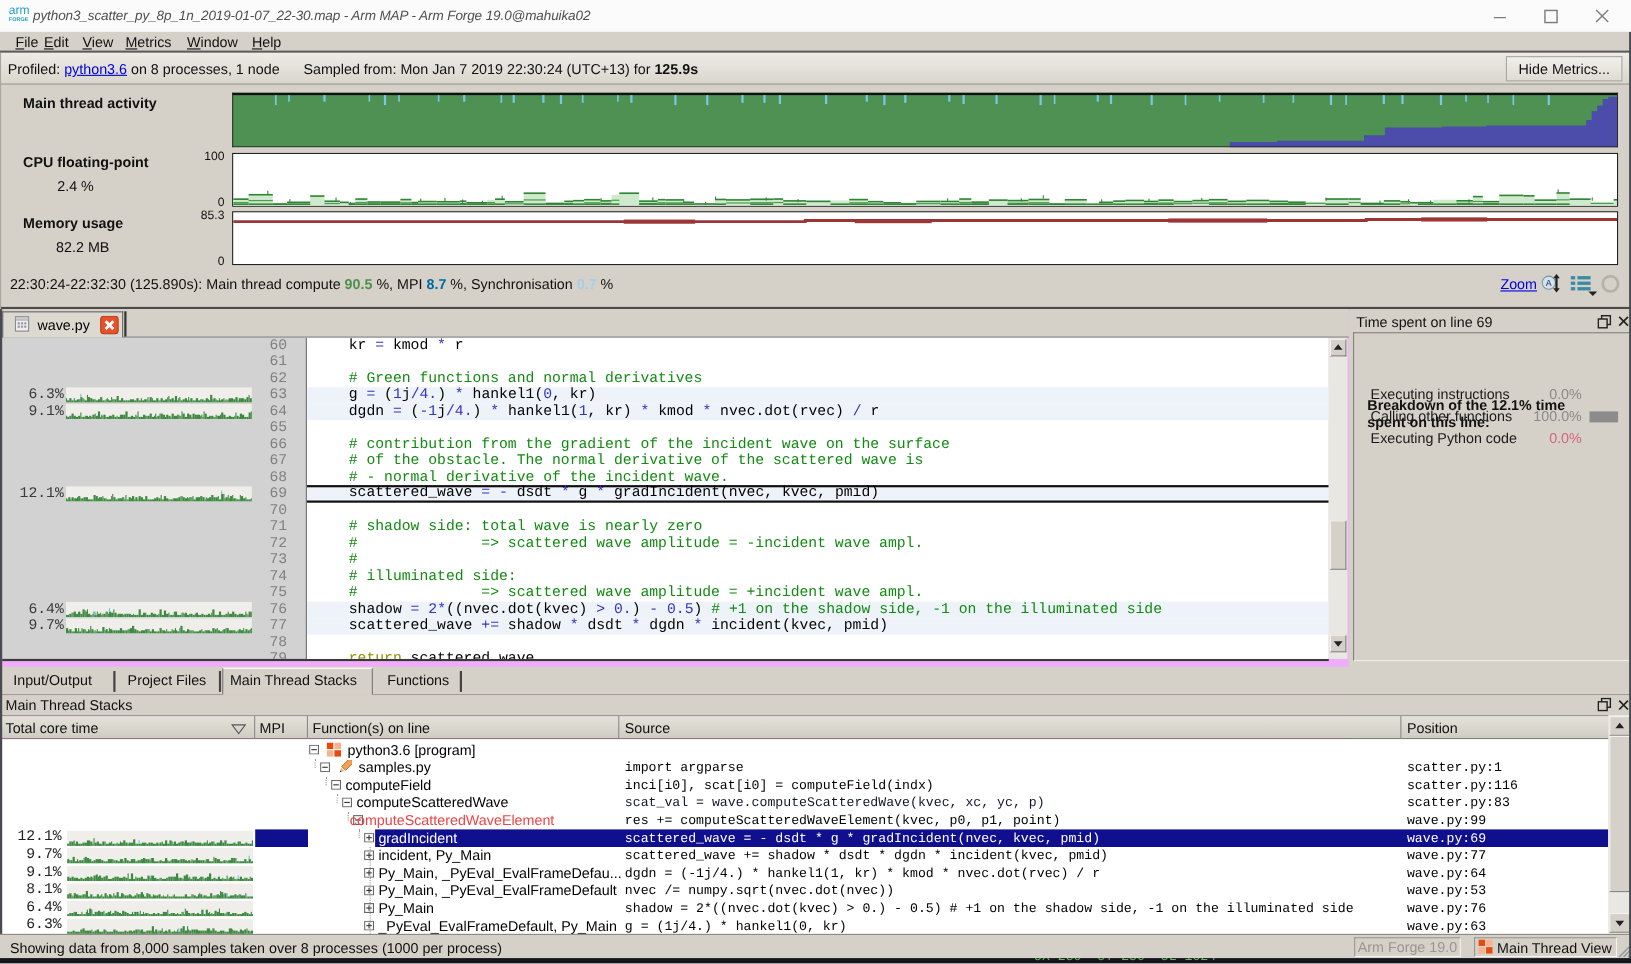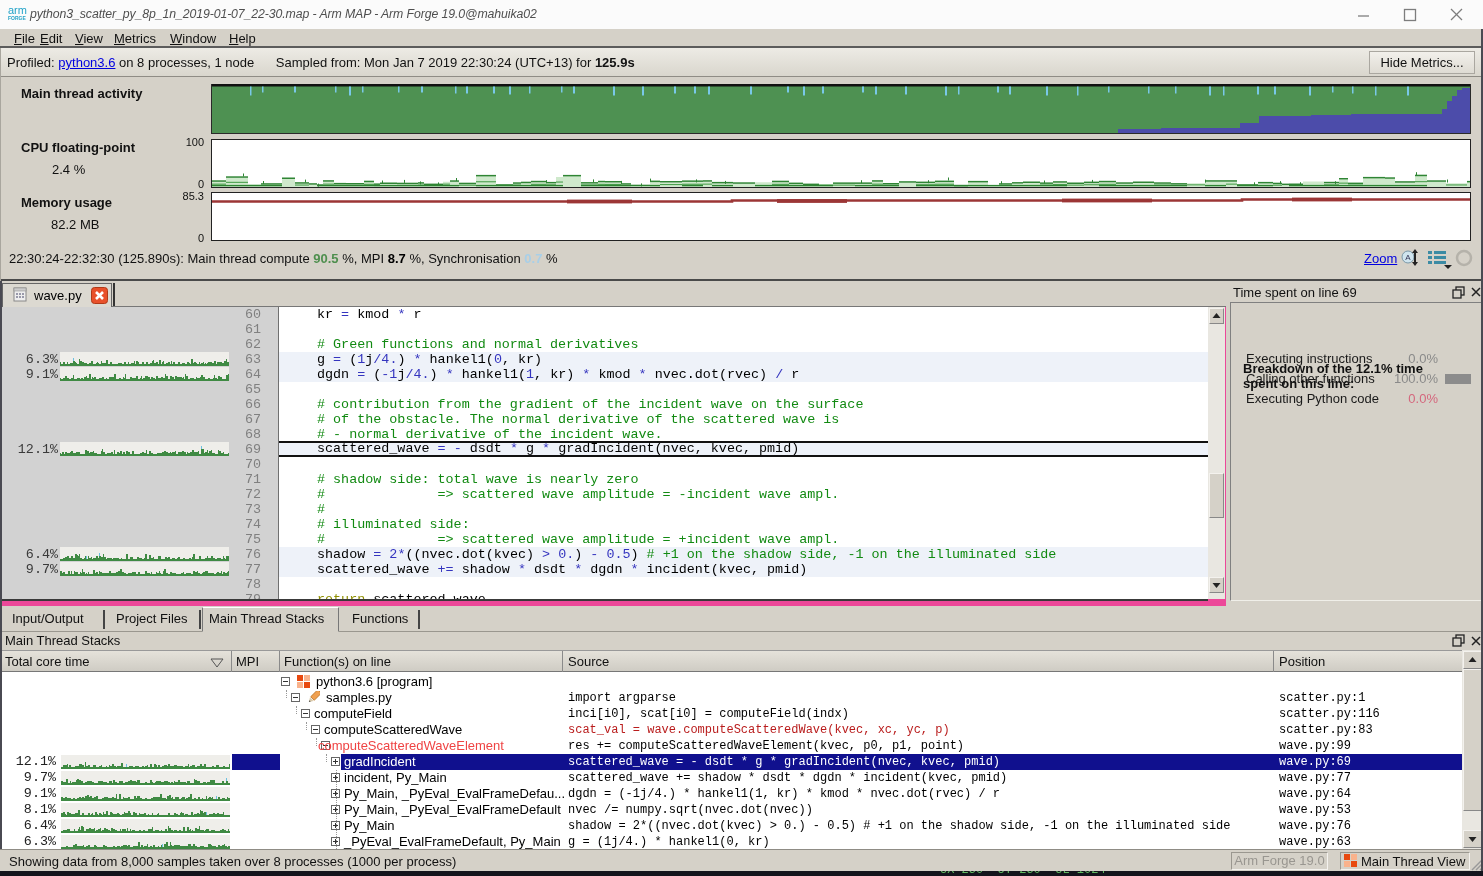--- a/index.html
+++ b/index.html
@@ -12,21 +12,21 @@
 .menuline { position:absolute; left:0; top:46px; width:1483px; height:2px; background:#5c5c5c; }
 .toolbar { position:absolute; left:0; top:48px; width:1483px; height:29px; background:linear-gradient(#edebe5,#d9d6cd); border-bottom:1px solid #8f8c85; font-size:13px; color:#111; }
 .metrics { position:absolute; left:0; top:77px; width:1483px; height:168px; background:#d5d1c8; }
 .mlabel { position:absolute; font-size:13px; font-weight:bold; color:#111; }
 .mval { position:absolute; font-size:13px; color:#111; }
 .scalelab { position:absolute; font-size:11px; color:#111; text-align:right; width:30px; }
 .chartbox { position:absolute; left:211px; width:1260px; border:1px solid #222; background:#fff; }
 .chartbox svg { display:block; }
 .timebar { position:absolute; left:0; top:245px; width:1483px; height:27px; background:#d5d1c8; font-size:13px; color:#111; }
 .sep-dark { position:absolute; left:0; top:279px; width:1483px; height:2px; background:#4a4a4a; }
-.editor { position:absolute; left:0; top:281px; width:1226px; height:413px; background:#ec4899; }
+.editor { position:absolute; left:0; top:281px; width:1226px; height:413px; background:#f0abfc; }
 .tabbar { position:absolute; left:0; top:0; width:1226px; height:26px; background:#d5d1c8; border-bottom:1px solid #777; }
 .tab1 { position:absolute; left:2px; top:2px; width:110px; height:24px; background:#dcd9d1; border:1px solid #666; border-bottom:none; font-size:13px; }
 .edbody { position:absolute; left:2px; top:26px; width:1206px; height:294px; background:#d2d2d2; overflow:hidden; border-bottom:2px solid #3a3a3a; }
 .codebg { position:absolute; left:277px; top:0; width:929px; height:292px; background:#fff; }
 .gsep { position:absolute; left:276px; top:0; width:1px; height:292px; background:#707070; }
 .gpct { position:absolute; left:0; width:56px; text-align:right; font-family:"Liberation Mono",monospace; font-size:13.4px; color:#3a3a3a; height:15px; line-height:15px; }
 .gspark { position:absolute; left:58px; width:169px; height:14px; }
 .gspark svg, .tspark svg { display:block; }
 .lnum { position:absolute; left:206px; width:53px; text-align:right; font-family:"Liberation Mono",monospace; font-size:13.4px; color:#808080; height:15px; line-height:15px; }
 .cline { position:absolute; left:277px; width:929px; height:15px; line-height:15px; font-family:"Liberation Mono",monospace; font-size:13.4px; color:#000; padding-left:38px; white-space:pre; }
@@ -376,21 +376,21 @@
         <svg width="1258" height="47">
           <path d="M0,8.5 L520,8.5 L520,7.5 L1030,7.5 L1030,6.5 L1258,6.5" fill="none" stroke="#9c3636" stroke-width="2.6"></path>
           <rect x="355" y="6.6" width="65" height="3.8" fill="#9c3636"></rect>
           <rect x="565" y="6.1" width="70" height="3.8" fill="#9c3636"></rect>
           <rect x="850" y="5.6" width="90" height="3.8" fill="#9c3636"></rect>
           <rect x="1080" y="4.6" width="60" height="3.8" fill="#9c3636"></rect>
         </svg>
       </div>
     </div>
     <div class="timebar">
-      <div style="position:absolute;left:9px;top:6px">22:30:24-22:32:30 (125.890s): Main thread compute <b style="color:#4e8f4e">90.5</b> %, MPI <b style="color:#000000">8.7</b> %, Synchronisation <b style="color:#a8cfe8">0.7</b> %</div>
+      <div style="position:absolute;left:9px;top:6px">22:30:24-22:32:30 (125.890s): Main thread compute <b style="color:#4e8f4e">90.5</b> %, MPI <b style="color:#0369a1">8.7</b> %, Synchronisation <b style="color:#a8cfe8">0.7</b> %</div>
       <div style="position:absolute;left:1364px;top:6px;color:#0000e0;text-decoration:underline">Zoom</div>
       <svg style="position:absolute;left:1400px;top:4px" width="75" height="20">
         <circle cx="8" cy="8" r="6" fill="#cfe4ee" stroke="#7a98a8"></circle>
         <text x="8" y="11" font-size="8" text-anchor="middle" fill="#335">A</text>
         <rect x="14" y="2" width="2" height="13" fill="#222"></rect>
         <polygon points="15,0 12,4 18,4" fill="#222"></polygon>
         <polygon points="15,17 12,13 18,13" fill="#222"></polygon>
         <g fill="#3b8ba4">
           <rect x="28" y="2" width="4" height="3"></rect>
           <rect x="34" y="2" width="12" height="3"></rect>
@@ -1171,21 +1171,21 @@
       <div class="trow" style="left:314px;top:34px;color:#000">computeField</div>
       <div class="tsrc" style="left:568px;top:34px;color:#000">inci[i0], scat[i0] = computeField(indx)</div>
       <div class="tsrc" style="left:1279px;top:34px;color:#000">scatter.py:116</div>
       <div style="position:absolute;left:311px;top:53px;width:9px;height:9px">
         <svg width="9" height="9">
           <rect x="0.5" y="0.5" width="8" height="8" fill="#fff" stroke="#666"></rect>
           <rect x="2" y="4" width="5" height="1" fill="#333"></rect>
         </svg>
       </div>
       <div class="trow" style="left:324px;top:50px;color:#000">computeScatteredWave</div>
-      <div class="tsrc" style="left:568px;top:50px;color:#b91c1c">scat_val = wave.computeScatteredWave(kvec, xc, yc, p)</div>
+      <div class="tsrc" style="left:568px;top:50px;color:#0f172a">scat_val = wave.computeScatteredWave(kvec, xc, yc, p)</div>
       <div class="tsrc" style="left:1279px;top:50px;color:#000">scatter.py:83</div>
       <div style="position:absolute;left:321px;top:69px;width:9px;height:9px">
         <svg width="9" height="9">
           <rect x="0.5" y="0.5" width="8" height="8" fill="#fff" stroke="#666"></rect>
           <rect x="2" y="4" width="5" height="1" fill="#333"></rect>
         </svg>
       </div>
       <div class="trow" style="left:318px;top:66px;color:#ef4444">computeScatteredWaveElement</div>
       <div class="tsrc" style="left:568px;top:66px;color:#000">res += computeScatteredWaveElement(kvec, p0, p1, point)</div>
       <div class="tsrc" style="left:1279px;top:66px;color:#000">wave.py:99</div>

